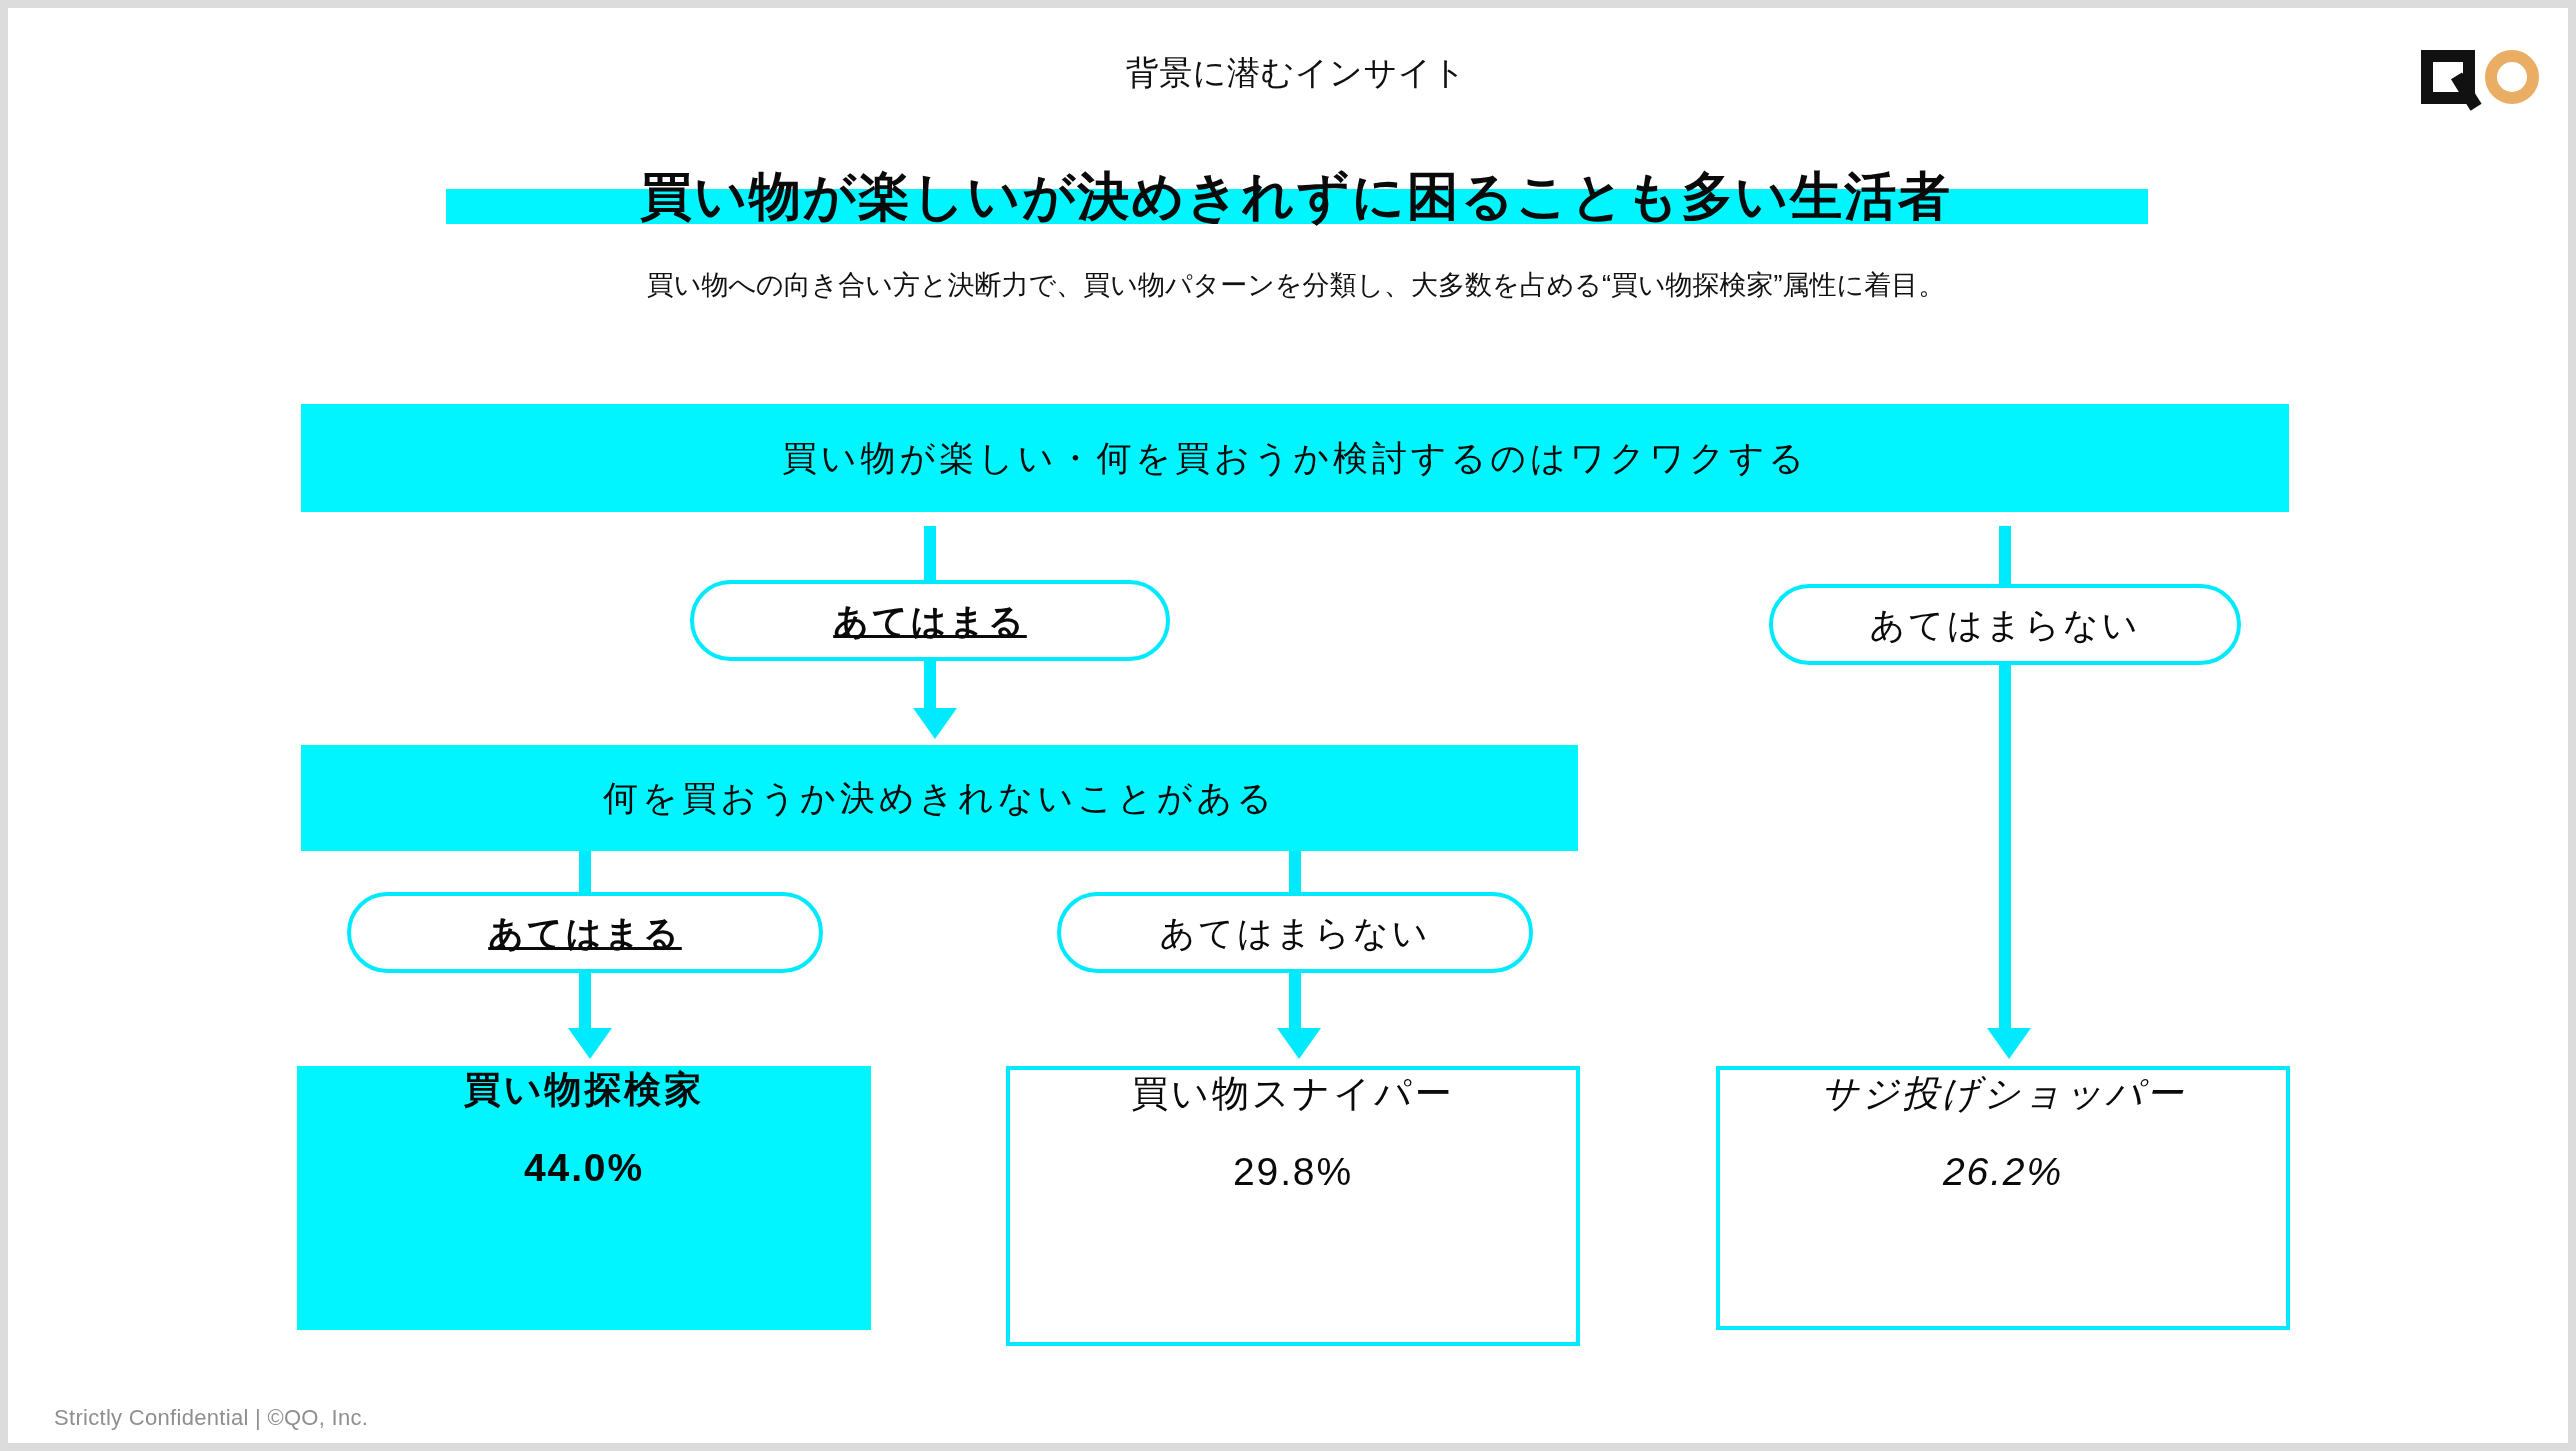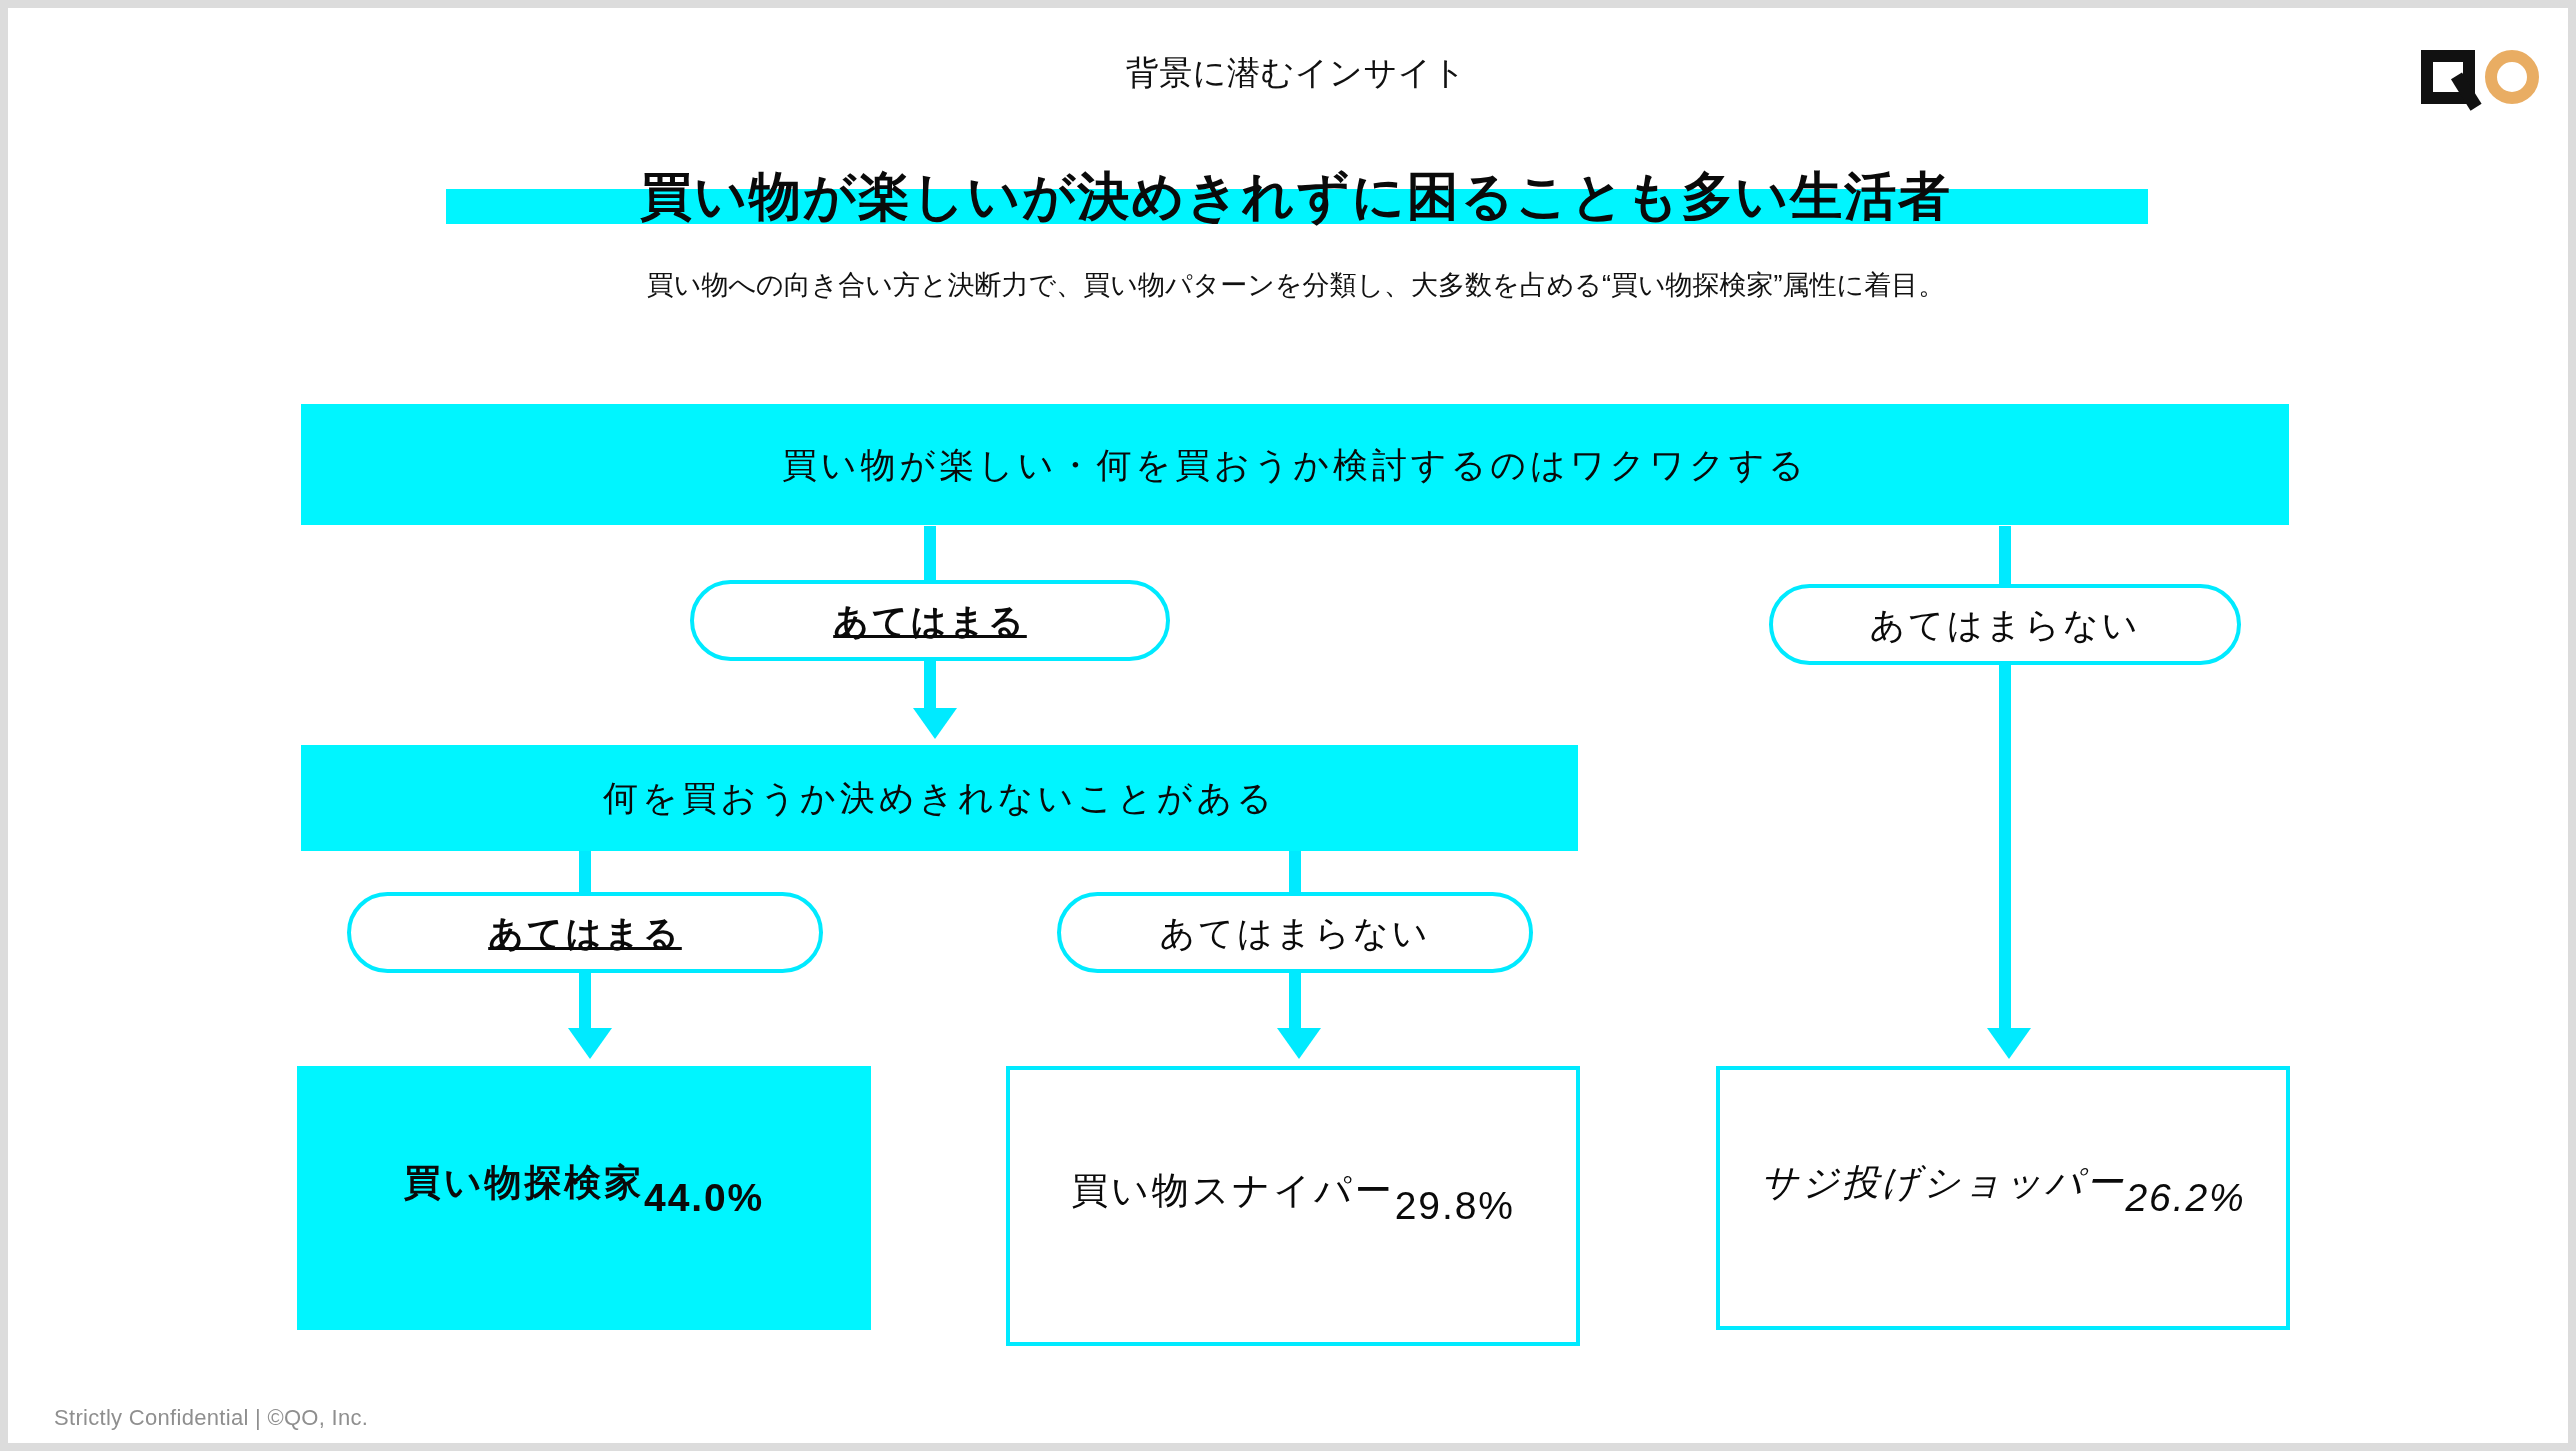--- a/index.html
+++ b/index.html
@@ -138,21 +138,21 @@
     font-size: 35px;
     letter-spacing: 3.9px;
     font-weight: 400;
     line-height: 42px;
   }
 
   #band-top {
     left: 293px;
     top: 396px;
     width: 1988px;
-    height: 121px;
+    height: 108px;
     justify-content: center;
   }
   #band-mid {
     left: 293px;
     top: 737px;
     width: 1277px;
     height: 106px;
   }
 
   .pill {
@@ -175,23 +175,23 @@
 
   #pill-a { left: 682px;  top: 572px; width: 480px; height: 81px; }
   #pill-b { left: 1761px; top: 576px; width: 472px; height: 81px; }
   #pill-c { left: 339px;  top: 884px; width: 476px; height: 81px; }
   #pill-d { left: 1049px; top: 884px; width: 476px; height: 81px; }
 
   .result {
     position: absolute;
     box-sizing: border-box;
     display: flex;
-    flex-direction: row;
+    flex-direction: column;
     align-items: center;
-    justify-content: center;
+    justify-content: flex-start;
     color: #0a0a0a;
   }
   .result-name {
     font-size: 37px;
     letter-spacing: 2.9px;
     line-height: 48px;
     margin-bottom: 31px;
   }
   .result-value {
     font-size: 39px;

